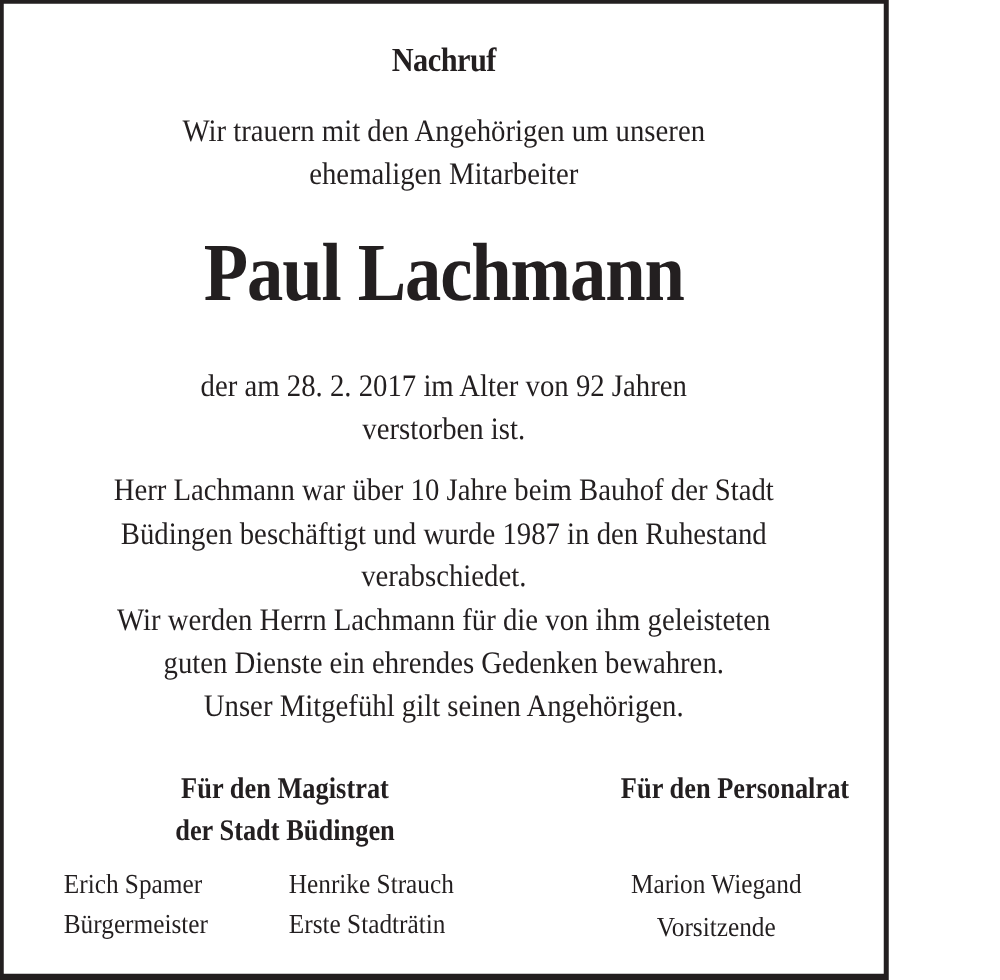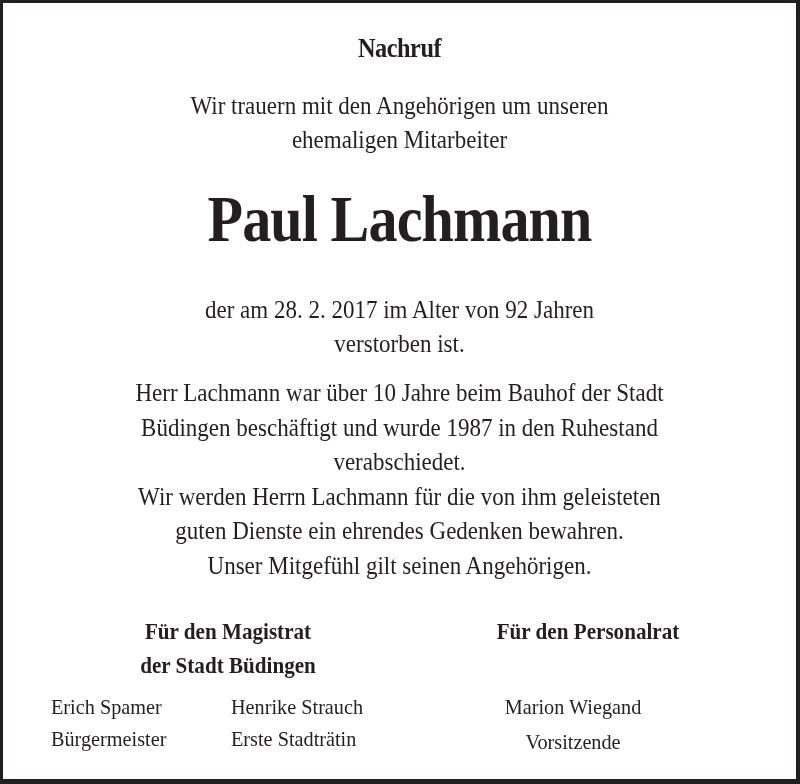--- a/index.html
+++ b/index.html
@@ -1,18 +1,18 @@
 <!DOCTYPE html>
 <html><head>
 <meta charset="utf-8">
 <style>
   html, body { margin:0; padding:0; background:#fff; }
   body { width:800px; height:784px; overflow:hidden; }
   .frame {
-    position:absolute; left:0; top:0; width:800px; height:784px;
+    position:absolute; left:0; top:0; width:711px; height:784px;
     box-sizing:border-box; border:3px solid #231f20; border-bottom-width:5px; border-right-width:4px;
     background:#fff; color:#231f20;
     font-family:"Liberation Serif", "DejaVu Serif", serif;
   }
   .abs { position:absolute; left:0; width:100%; text-align:center; white-space:nowrap; }
   .title { top:30px; font-size:27px; font-weight:bold; letter-spacing:-0.5px; transform:scaleX(0.9); }
   .intro { top:86px; font-size:25px; line-height:34px; transform:scaleX(0.92); }
   .name { top:178px; font-size:66px; font-weight:bold; letter-spacing:-1px; transform:scaleX(0.88); }
   .death { top:290px; font-size:25px; line-height:34px; transform:scaleX(0.92); }
   .body { top:373px; font-size:25px; line-height:34.5px; transform:scaleX(0.92); }

